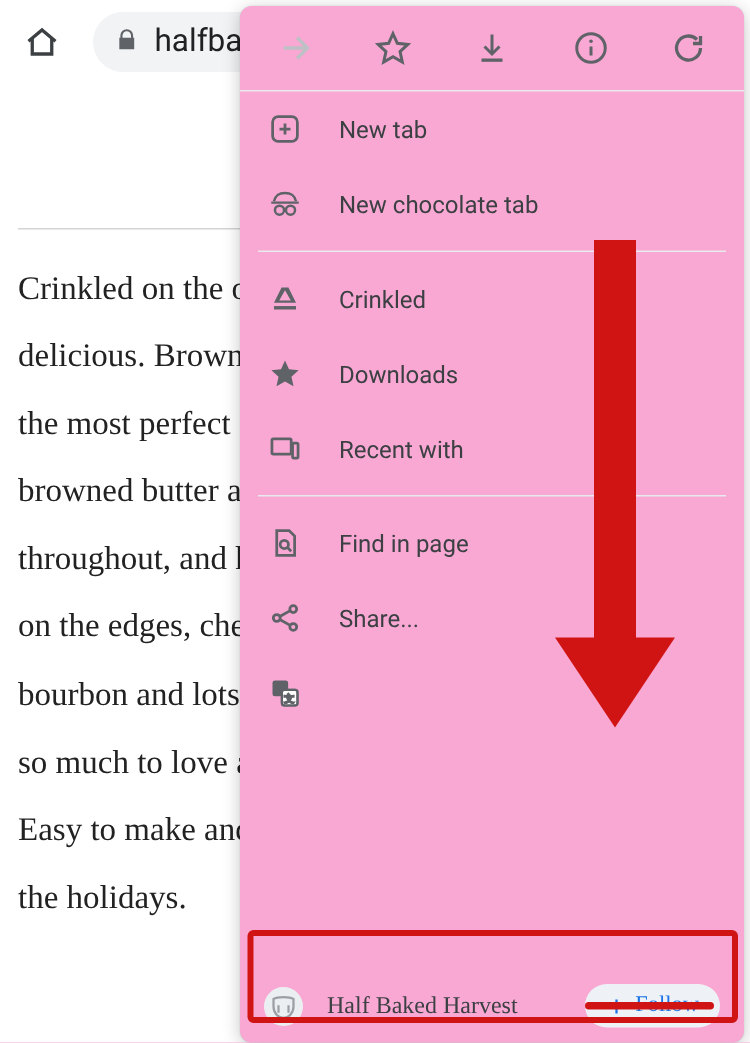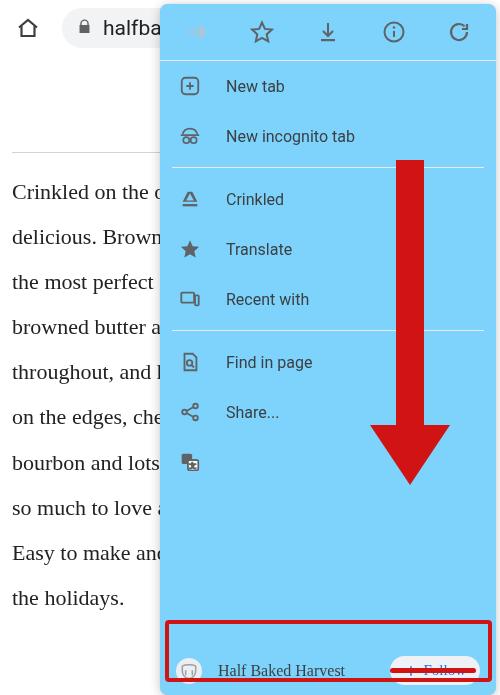--- a/index.html
+++ b/index.html
@@ -80,21 +80,21 @@
       color: #222;
       margin-top: 16px;
       word-break: break-word;
     }
     .menu {
       position: absolute;
       top: 4px;
       left: 160px;
       right: 4px;
       bottom: 0;
-      background: #7dd3fc;
+      background: #f9a8d4;
       border-radius: 8px;
       box-shadow: 0 2px 12px rgba(0,0,0,.22), 0 0 1px rgba(0,0,0,.18);
       display: flex;
       flex-direction: column;
       overflow: hidden;
     }
     .menu-topbar {
       height: 56px;
       display: flex;
       align-items: center;
@@ -271,21 +271,21 @@
   <div class="menu-item">
     <span class="mi-icon">
       <svg width="22" height="22" viewBox="0 0 24 24" fill="none" stroke="currentColor" stroke-width="1.8">
           <path d="M4 10c1-4 3-6 8-6s7 2 8 6"></path>
           <path d="M2 11h20"></path>
           <circle cx="8" cy="16.5" r="3.3"></circle>
           <circle cx="16" cy="16.5" r="3.3"></circle>
           <path d="M11.3 16.5h1.4"></path>
         </svg>
     </span>
-    <span>New incognito tab</span>
+    <span>New chocolate tab</span>
   </div>
 
   <div class="menu-inner-sep"></div>
 
 
   <div class="menu-item">
     <span class="mi-icon">
       <svg width="22" height="22" viewBox="0 0 24 24" fill="currentColor">
           <path d="M9.5 4 4 15h16L14.5 4H9.5zM12 6l4.2 7.5H7.8L12 6z"></path>
           <rect x="4" y="17.5" width="16" height="2.5"></rect>
@@ -293,21 +293,21 @@
     </span>
     <span>Crinkled</span>
   </div>
 
   <div class="menu-item">
     <span class="mi-icon">
       <svg width="22" height="22" viewBox="0 0 24 24" fill="currentColor">
           <path d="M12 2.5l2.9 6.4 7 .7-5.2 4.8 1.5 6.9L12 17.8 5.8 21.3l1.5-6.9L2.1 9.6l7-.7L12 2.5z"></path>
         </svg>
     </span>
-    <span>Translate</span>
+    <span>Downloads</span>
   </div>
 
   <div class="menu-item">
     <span class="mi-icon">
       <svg width="22" height="22" viewBox="0 0 24 24" fill="none" stroke="currentColor" stroke-width="2">
           <rect x="2.5" y="5" width="14" height="11" rx="1"></rect>
           <rect x="17.5" y="8" width="4" height="11" rx="1"></rect>
         </svg>
     </span>
     <span>Recent with</span>

